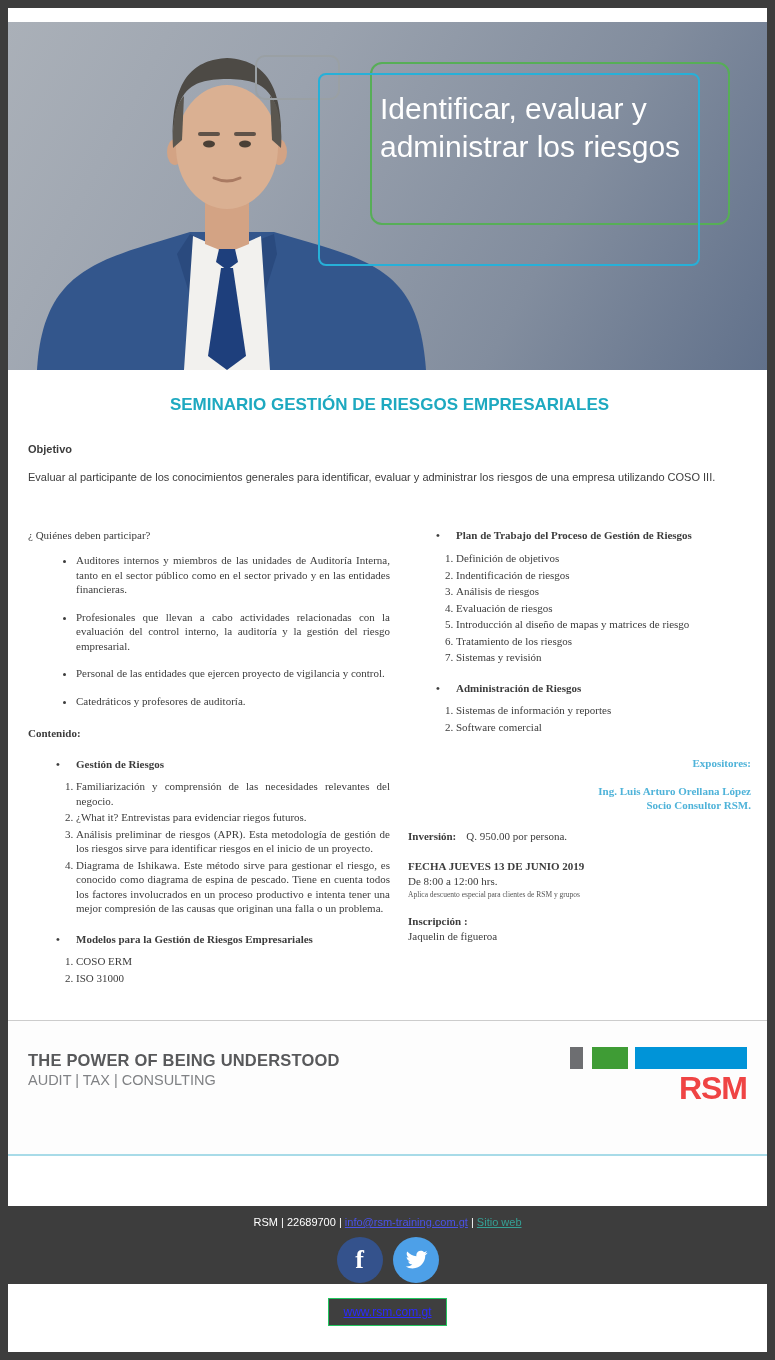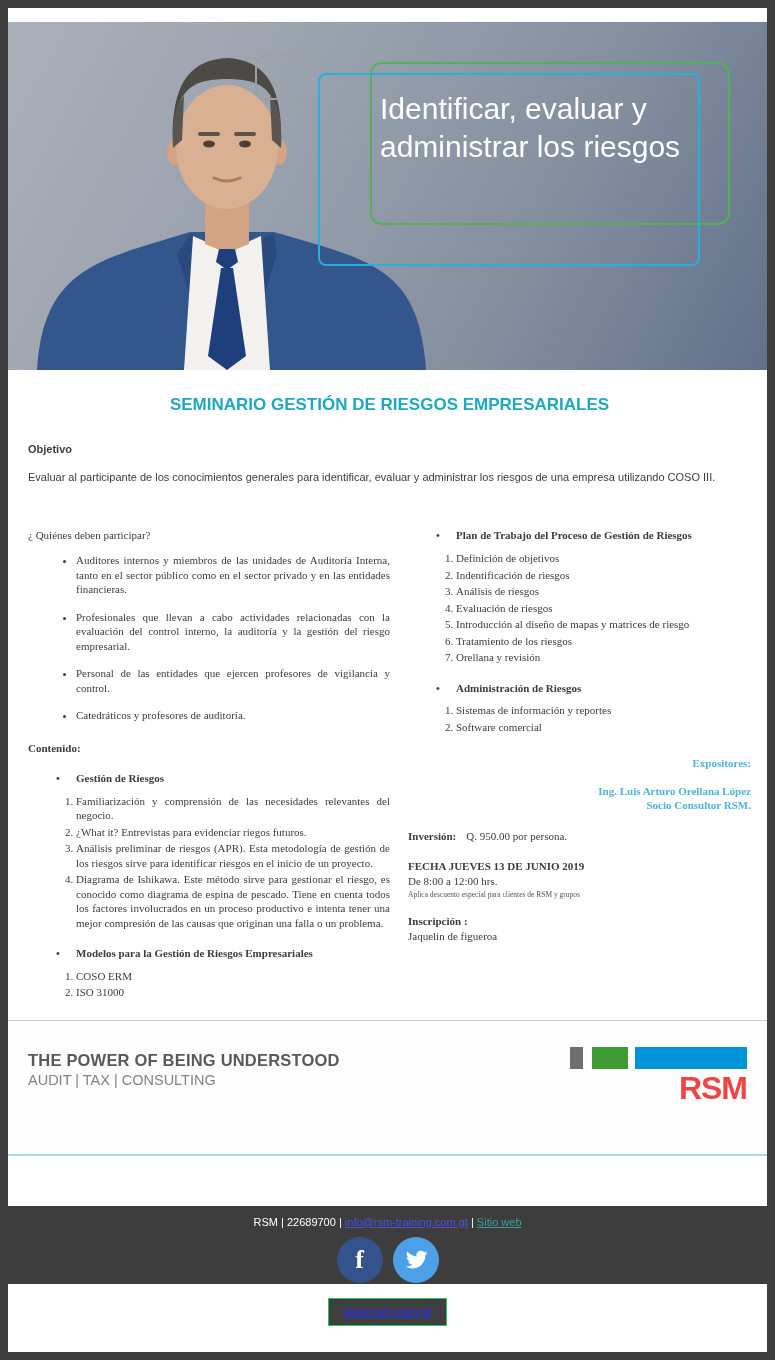--- a/index.html
+++ b/index.html
@@ -115,21 +115,21 @@
       <div class="h-bold">Objetivo</div>
       <div class="objetivo-text">Evaluar al participante de los conocimientos generales para identificar, evaluar y administrar los riesgos de una empresa utilizando COSO III.</div>
 
       <div class="columns">
 
         <div class="col-left">
           <div style="margin-top:6px;">¿ Quiénes deben participar?</div>
           <ul class="blist">
               <li>Auditores internos y miembros de las unidades de Auditoría Interna, tanto en el sector público como en el sector privado y en las entidades financieras.</li>
               <li>Profesionales que llevan a cabo actividades relacionadas con la evaluación del control interno, la auditoría y la gestión del riesgo empresarial.</li>
-              <li>Personal de las entidades que ejercen profesores de vigilancia y control.</li>
+              <li>Personal de las entidades que ejercen proyecto de vigilancia y control.</li>
               <li>Catedráticos y profesores de auditoría.</li>
             </ul>
 
           <div class="h-bold" style="margin-top:18px;">Contenido:</div>
 
           <div class="bullet-head">
             <span class="bdot">•</span>
             <span>Gestión de Riesgos</span>
           </div>
           <ol class="nlist justify">
@@ -154,21 +154,21 @@
             <span class="bdot">•</span>
             <span>Plan de Trabajo del Proceso de Gestión de Riesgos</span>
           </div>
           <ol class="nlist">
               <li>Definición de objetivos</li>
               <li>Indentificación de riesgos</li>
               <li>Análisis de riesgos</li>
               <li>Evaluación de riesgos</li>
               <li>Introducción al diseño de mapas y matrices de riesgo</li>
               <li>Tratamiento de los riesgos</li>
-              <li>Orellana y revisión</li>
+              <li>Sistemas y revisión</li>
             </ol>
 
           <div class="bullet-head">
             <span class="bdot">•</span>
             <span>Administración de Riesgos</span>
           </div>
           <ol class="nlist">
               <li>Sistemas de información y reportes</li>
               <li>Software comercial</li>
             </ol>

